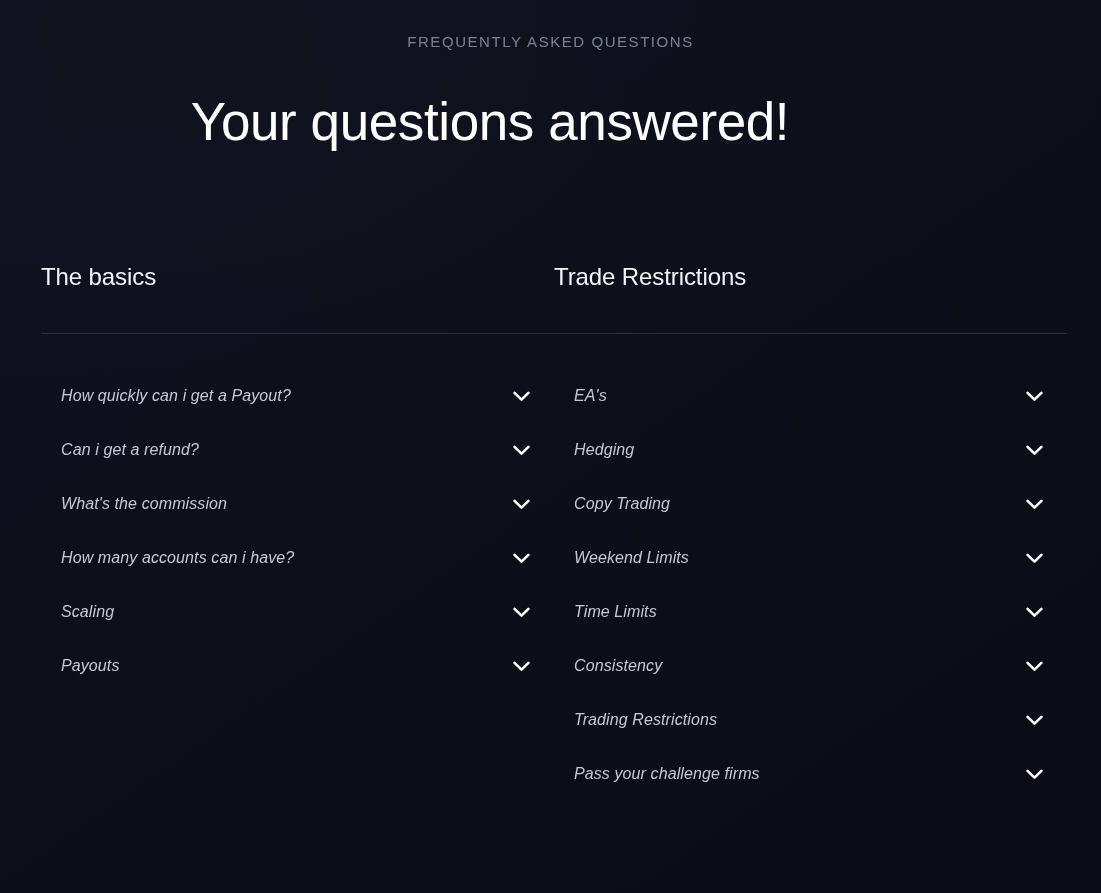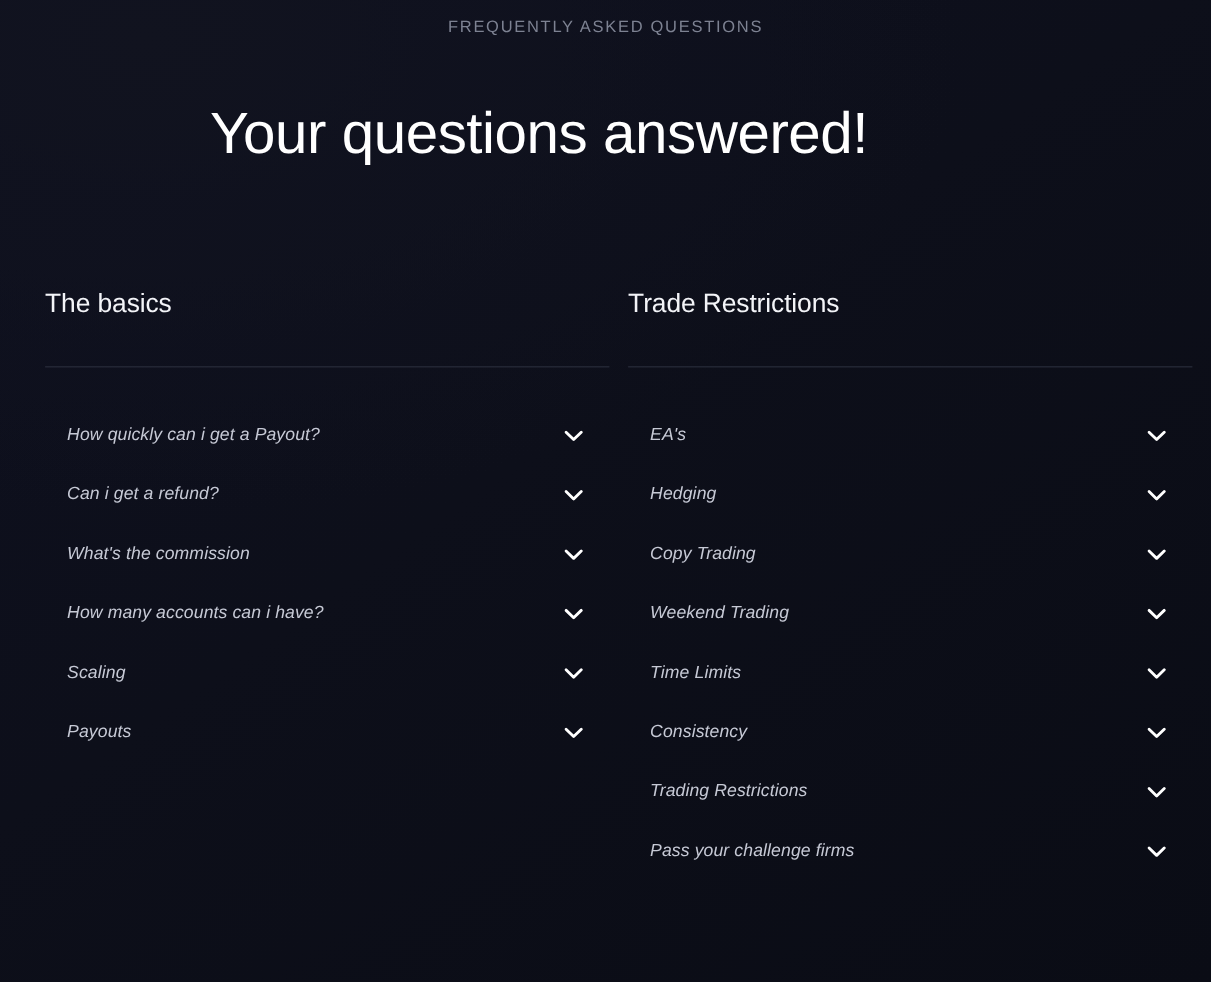--- a/index.html
+++ b/index.html
@@ -13,21 +13,21 @@
     position:relative;
     width:1101px; height:893px;
     background:
       radial-gradient(1200px 700px at 12% 4%, #11131f 0%, rgba(13,15,26,0) 62%),
       linear-gradient(145deg, #0e1020 0%, #0d0f1a 45%, #0a0c15 100%);
     overflow:hidden;
   }
 
   
   .eyebrow {
-    position:absolute; top:16px; left:0; width:1101px;
+    position:absolute; top:33px; left:0; width:1101px;
     text-align:center;
     font-size:15px;
     letter-spacing:1.55px;
     color:#7d8292;
     font-weight:400;
     text-transform:uppercase;
     white-space:nowrap;
   }
   .headline {
     position:absolute; top:92px; left:0; width:980px;
@@ -39,21 +39,20 @@
     letter-spacing:-0.4px;
     white-space:nowrap;
   }
 
   
   .columns {
     position:absolute;
     top:250px; left:41px;
     width:1042px;
     display:flex;
-    gap:17px;
   }
   .column { width:513px; flex:0 0 513px; }
 
   .col-title {
     font-size:24px;
     line-height:30px;
     font-weight:400;
     color:#f3f4f8;
     letter-spacing:-0.1px;
     padding-top:12px;
@@ -199,21 +198,21 @@
           <span class="faq-label">Copy Trading</span>
           <span class="chev">
             <svg viewBox="0 0 17 11">
                 <path d="M1.6 1.9 L8.5 8.6 L15.4 1.9" fill="none" stroke="#ffffff" stroke-width="2.6" stroke-linecap="round" stroke-linejoin="round"></path>
               </svg>
           </span>
         </div>
 
 
         <div class="faq-row">
-          <span class="faq-label">Weekend Trading</span>
+          <span class="faq-label">Weekend Limits</span>
           <span class="chev">
             <svg viewBox="0 0 17 11">
                 <path d="M1.6 1.9 L8.5 8.6 L15.4 1.9" fill="none" stroke="#ffffff" stroke-width="2.6" stroke-linecap="round" stroke-linejoin="round"></path>
               </svg>
           </span>
         </div>
 
         <div class="faq-row">
           <span class="faq-label">Time Limits</span>
           <span class="chev">

